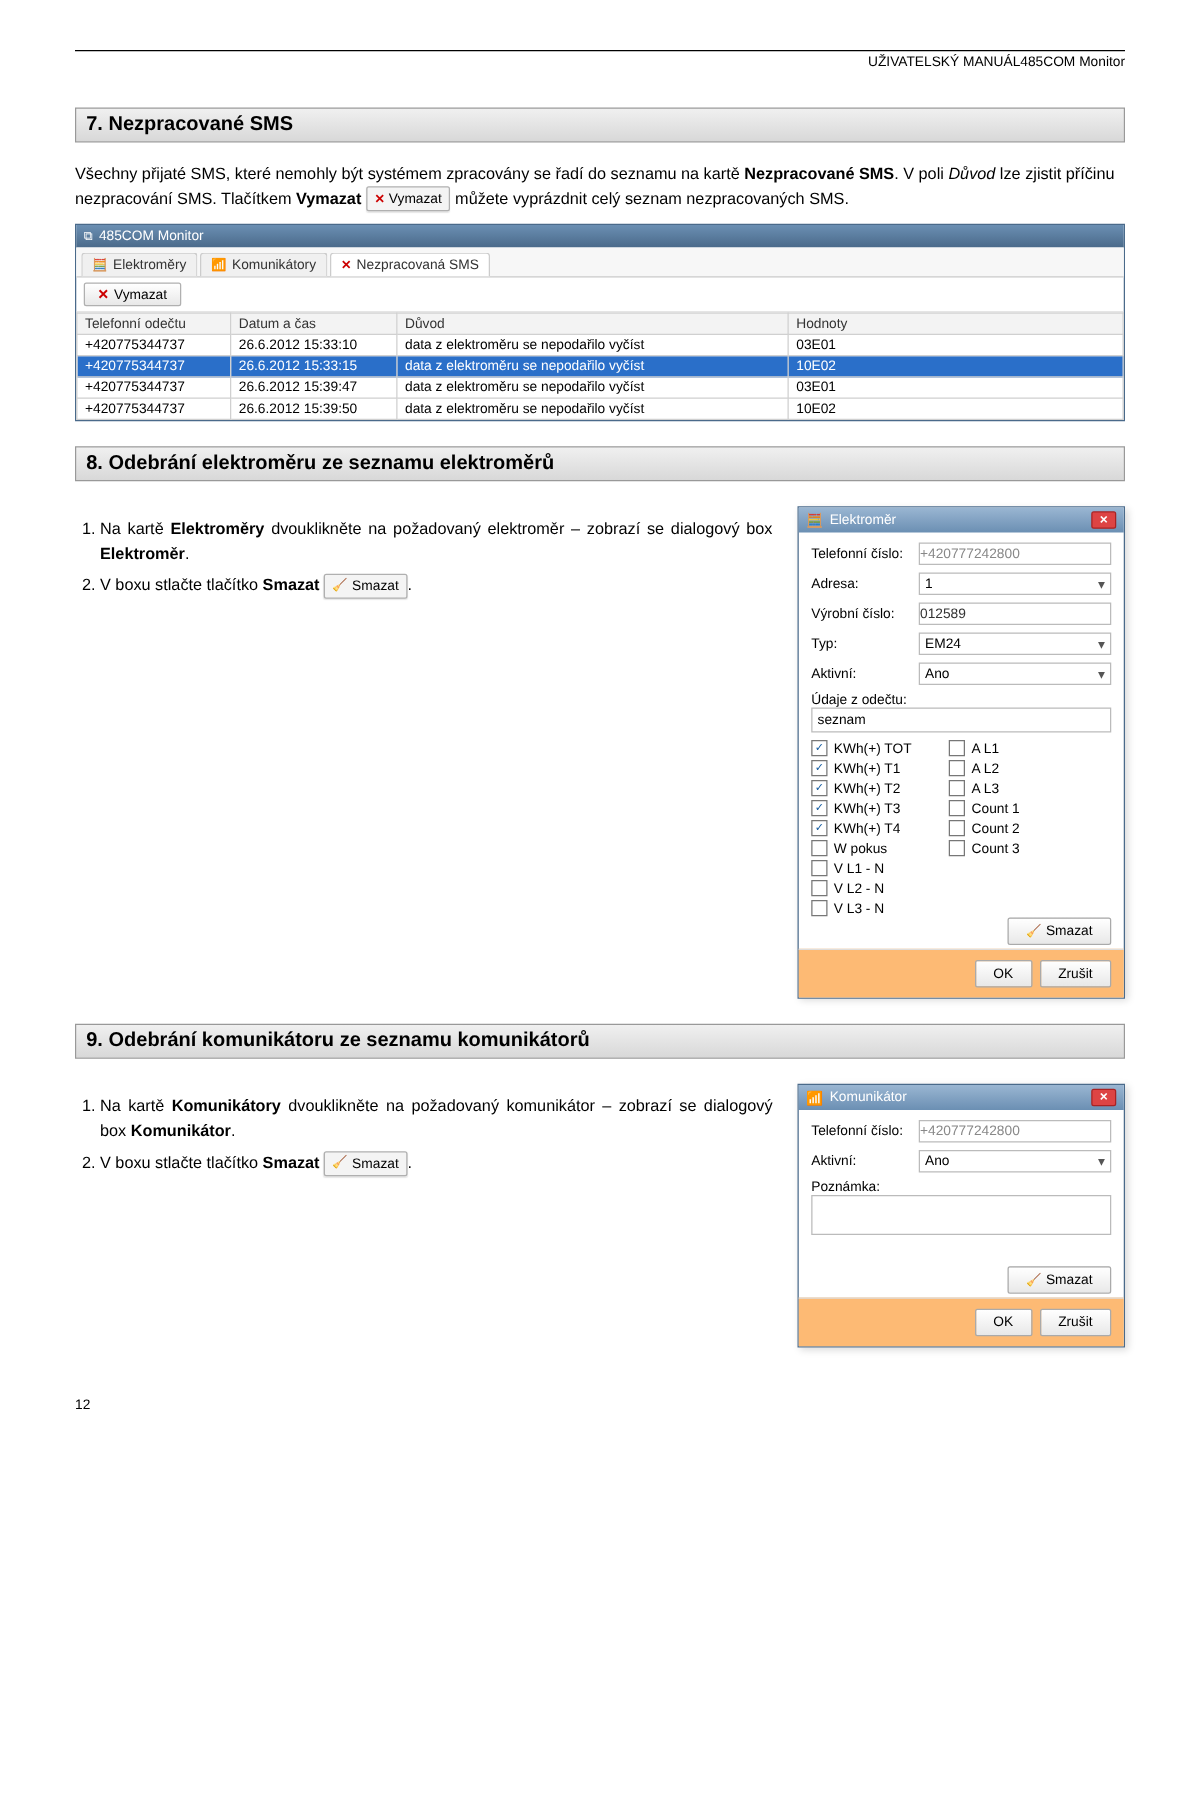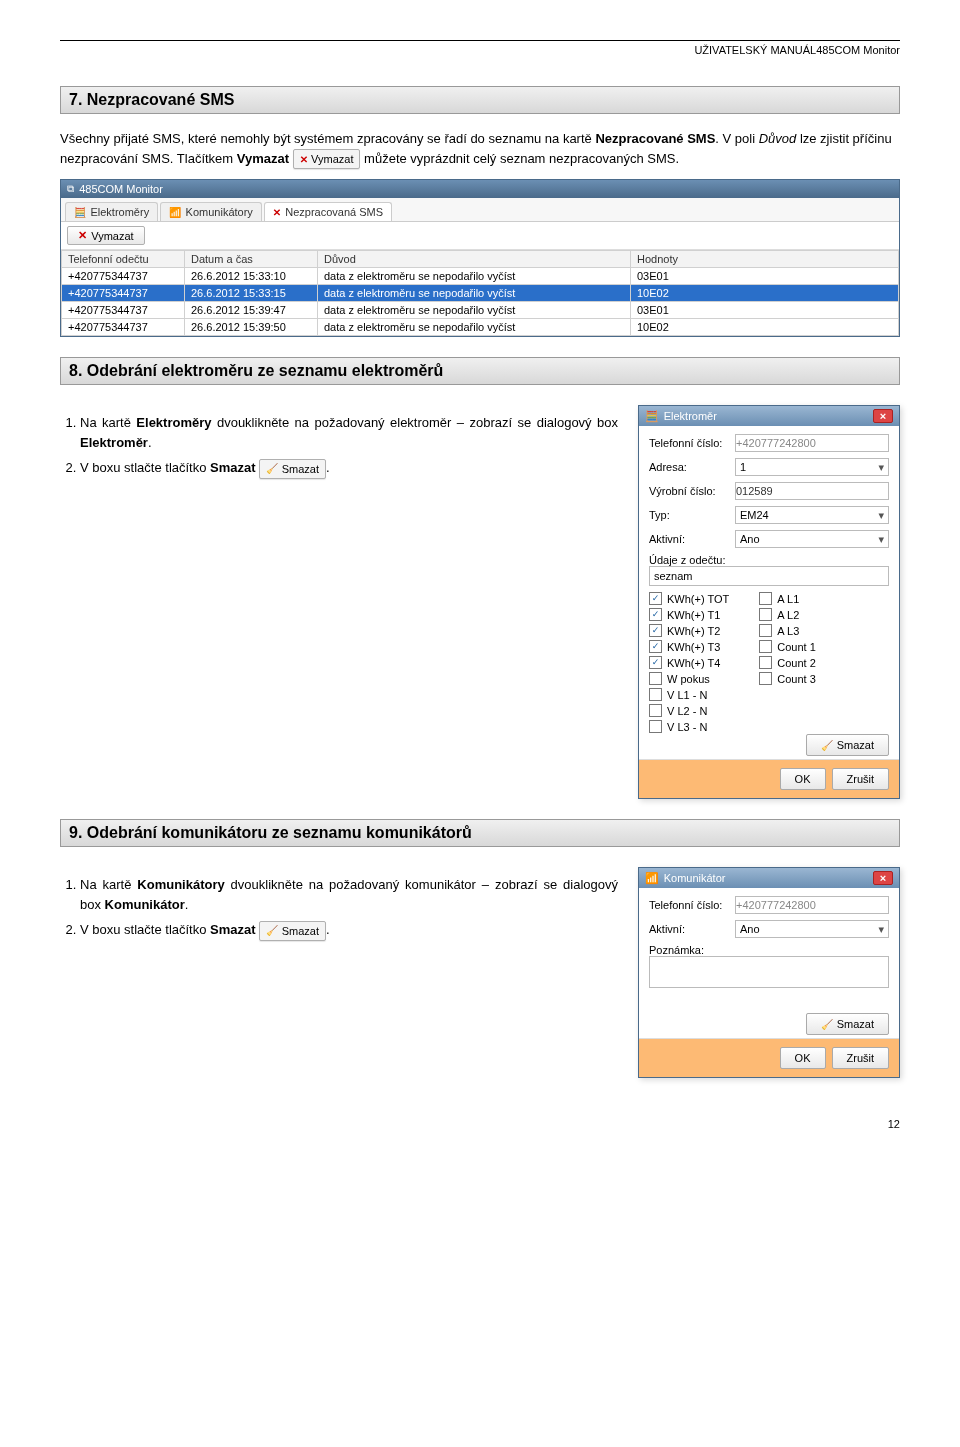--- a/index.html
+++ b/index.html
@@ -260,21 +260,21 @@
     border: 1px solid #aaa;
     background: linear-gradient(#fff,#e8e8e8);
     padding: 4px 14px;
     border-radius: 2px;
     font-size: 11px;
   }
   .dbtn.smazat::before { content: "🧹 "; color: #c00; font-size: 10px;}
   .smazat-row { text-align: right; margin-top: 6px; }
 
   .page-num {
-    text-align: right;
+    text-align: left;
     margin-top: 40px;
     font-size: 11px;
   }
   .divider { height: 1px; background: #000; margin-bottom: 3px; }
 </style>
 </head>
 <body>
 
 <div class="divider"></div>
 <div class="header-row">

